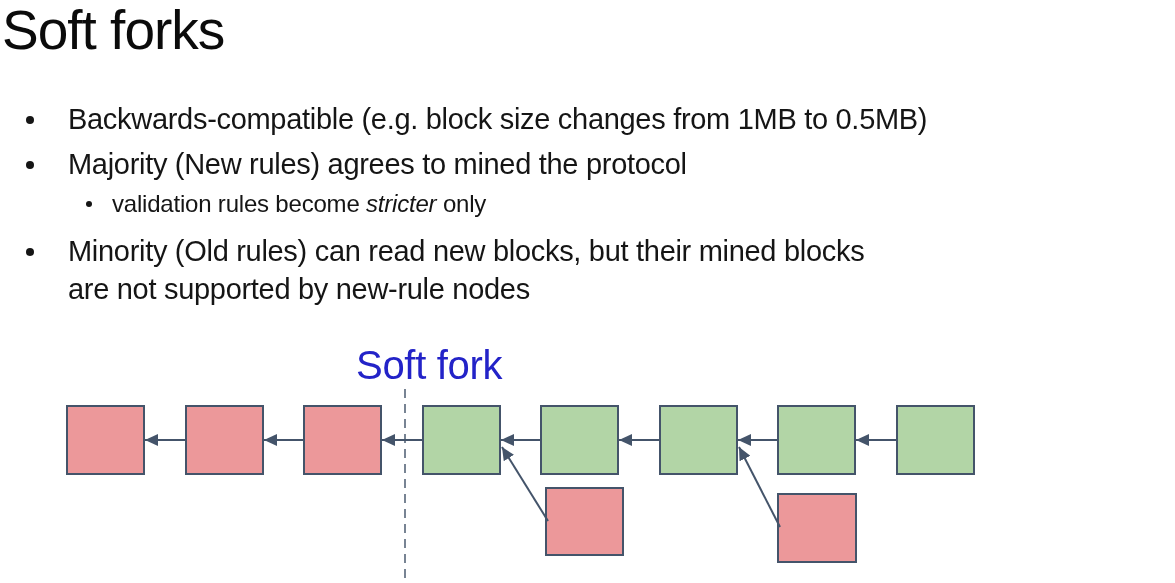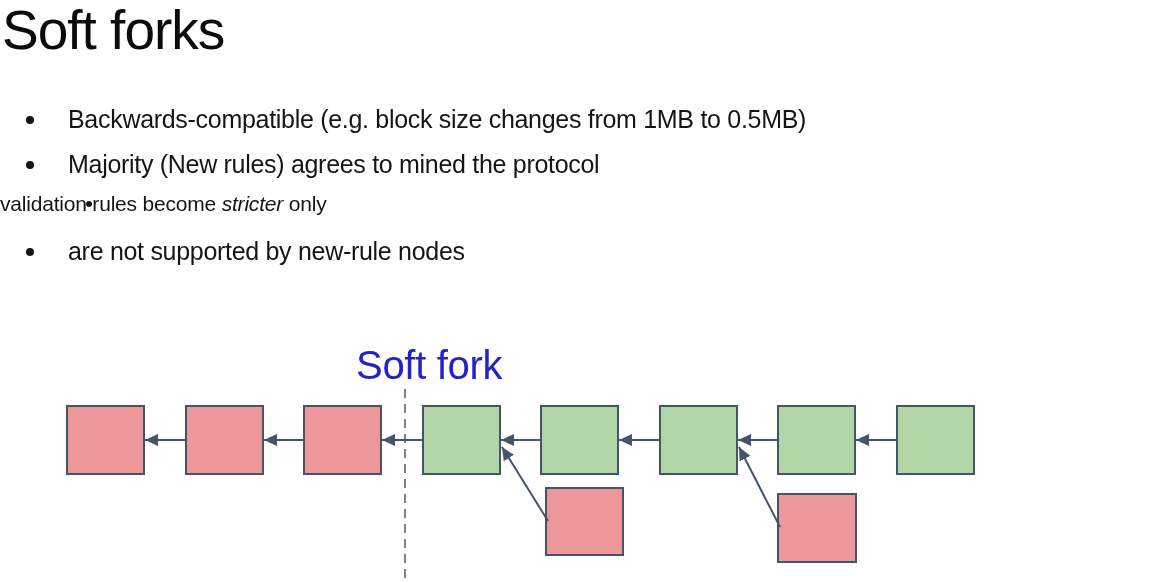--- a/index.html
+++ b/index.html
@@ -33,28 +33,29 @@
   }
   .bullets {
     position: absolute;
     left: 0;
     top: 96px;
     width: 1175px;
     color: #151515;
   }
   .bullet { position: relative; }
   .bullet.l1 {
-    font-size: 25px;
+    font-size: 29px;
     line-height: 38px;
     padding-left: 68px;
     letter-spacing: -0.3px;
   }
   .bullet.l2 {
-    font-size: 21px;
+    font-size: 24px;
     line-height: 30px;
+    padding-left: 112px;
     letter-spacing: -0.2px;
   }
   .bullet:nth-child(1) { margin-top: 4px; }
   .bullet:nth-child(2) { margin-top: 7px; }
   .bullet:nth-child(3) { margin-top: 6px; }
   .bullet:nth-child(4) { margin-top: 13px; }
   .dot {
     position: absolute;
     border-radius: 50%;
     background: #151515;
@@ -91,20 +92,21 @@
       <div class="bullet l1">
         <span class="dot"></span>
         <div class="line"><span>Majority (New rules) agrees to mined the protocol</span></div>
       </div>
       <div class="bullet l2">
         <span class="dot"></span>
         <div class="line"><span>validation rules become </span><em>stricter</em><span> only</span></div>
       </div>
       <div class="bullet l1">
         <span class="dot"></span>
+        <div class="line"><span>Minority (Old rules) can read new blocks, but their mined blocks</span></div>
         <div class="line"><span>are not supported by new-rule nodes</span></div>
       </div>
     </div>
   <div class="fork-label" style="color: rgb(35, 35, 200);">Soft fork</div>
   <svg class="diagram" id="diagram" width="1175" height="583" viewBox="0 0 1175 583">
       <defs>
         <marker id="ah" markerWidth="13" markerHeight="12" refX="13" refY="6" orient="auto" markerUnits="userSpaceOnUse">
           <path d="M0,0 L13,6 L0,12 Z" fill="#44546A"></path>
         </marker>
       </defs>

